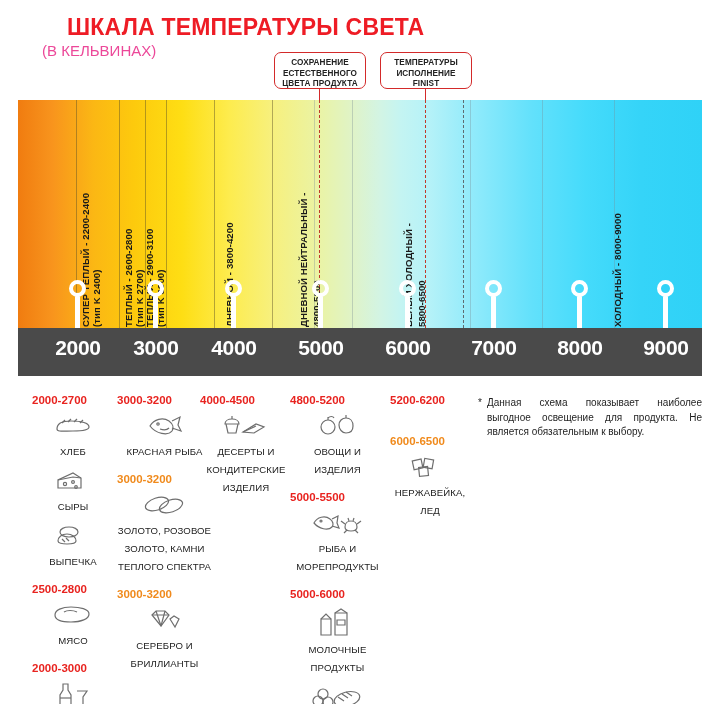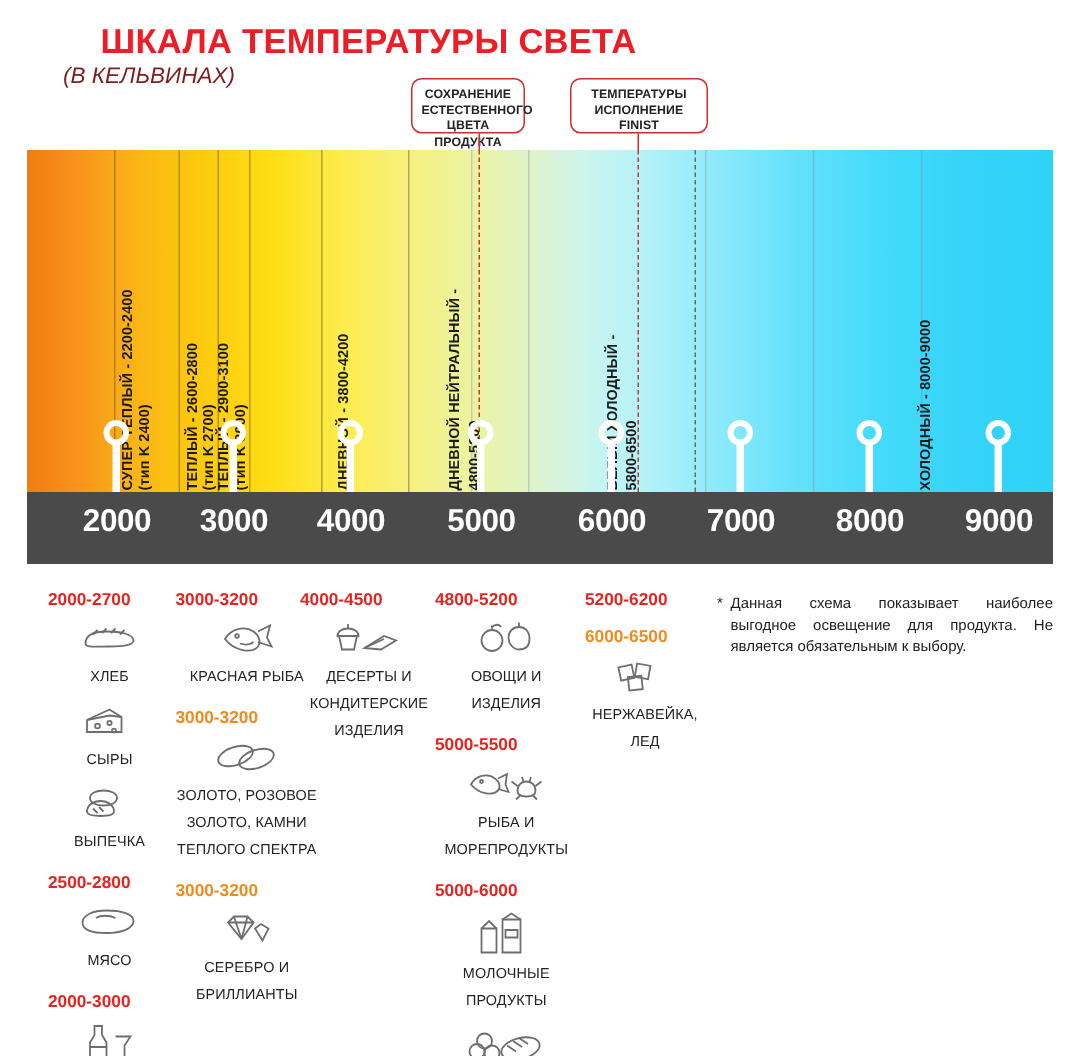--- a/index.html
+++ b/index.html
@@ -9,21 +9,21 @@
     position:relative;overflow:hidden;
     -webkit-font-smoothing:antialiased;
   }
   
   #header{position:absolute;left:42px;top:14px;}
   #title{
     color:#ee1c25;font-size:23px;font-weight:bold;letter-spacing:.2px;
     line-height:26px;white-space:nowrap;margin-left:25px;
   }
   #subtitle{
-    color:#7f1d1d;font-size:15px;line-height:20px;margin-top:1px;white-space:nowrap;font-style:italic;
+    color:#ec4899;font-size:15px;line-height:20px;margin-top:1px;white-space:nowrap;
   }
   
   .callout{
     position:absolute;border:1.4px solid #d32a2a;border-radius:7px;background:#fff;
     text-align:center;color:#222;font-size:8.2px;font-weight:bold;line-height:10.5px;
     letter-spacing:.1px;padding:5px 6px 5px 6px;box-sizing:border-box;
   }
   .callout-stem{position:absolute;width:1.4px;background:#d32a2a;}
   
   #spectrum-wrap{position:absolute;left:18px;top:100px;width:684px;height:228px;}
@@ -81,21 +81,21 @@
   #footnote .ftext{display:block;}
 </style>
 </head>
 <body>
 
 <div id="header">
   <div id="title">ШКАЛА ТЕМПЕРАТУРЫ СВЕТА</div>
   <div id="subtitle">(В КЕЛЬВИНАХ)</div>
 </div>
 
-<div class="callout" style="left:274px;top:52px;width:76px;height:37px;">
+<div class="callout" style="left:274px;top:52px;width:92px;height:37px;">
   <div>СОХРАНЕНИЕ</div>
   <div>ЕСТЕСТВЕННОГО</div>
   <div>ЦВЕТА ПРОДУКТА</div>
 </div>
 <div class="callout-stem" style="left:319px;top:89px;height:22px;"></div>
 
 <div class="callout" style="left:380px;top:52px;width:92px;height:37px;">
   <div>ТЕМПЕРАТУРЫ</div>
   <div>ИСПОЛНЕНИЕ</div>
   <div>FINIST</div>
@@ -389,21 +389,21 @@
         <span class="itxt">ЗАМОРОЖЕННЫЕ ПОЛУФАБРИКАТЫ</span>
       </div>
     </div>
   </div>
 
   <div class="lcol" style="left:390px;width:80px;">
     <div class="grp">
       <div class="range red">5200-6200</div>
     </div>
 
-    <div class="grp" style="margin-top:9px;">
+    <div class="grp" style="margin-top:25px;">
       <div class="range orange">6000-6500</div>
       <div class="item">
         <span class="icon">
           <svg width="46" height="24" viewBox="0 0 46 24">
               <g fill="none" stroke="#6e6e6e" stroke-width="1.2">
           <path d="M6 6h9v9H6z" transform="rotate(-12 10 10)"></path>
           <path d="M17 5h9v9h-9z" transform="rotate(10 21 9)"></path>
           <path d="M12 13h9v9h-9z" transform="rotate(-6 16 17)"></path>
               </g>
             </svg>

